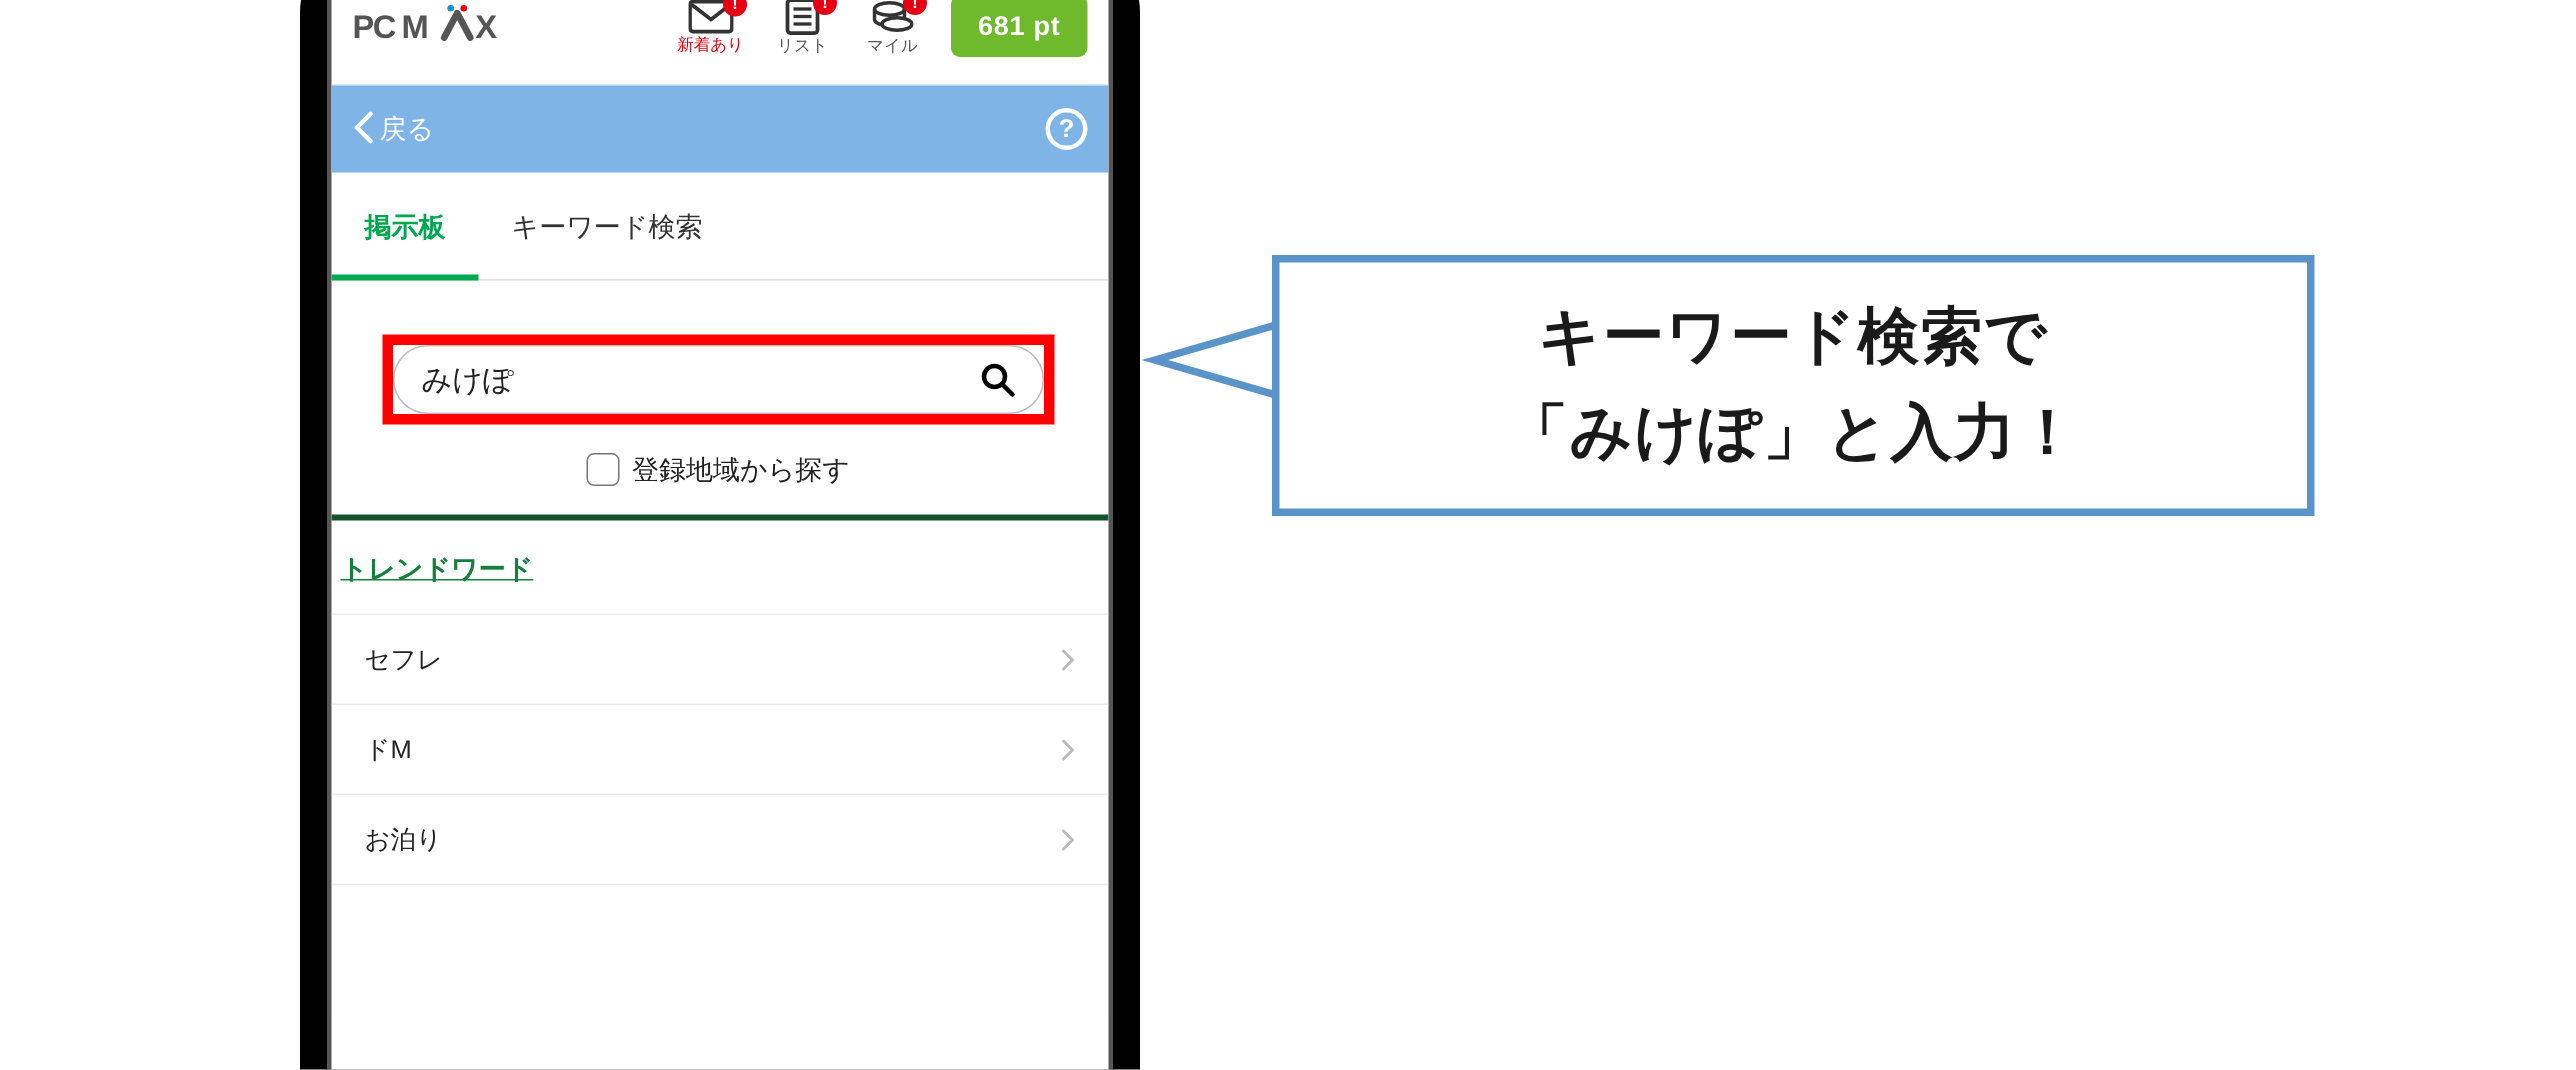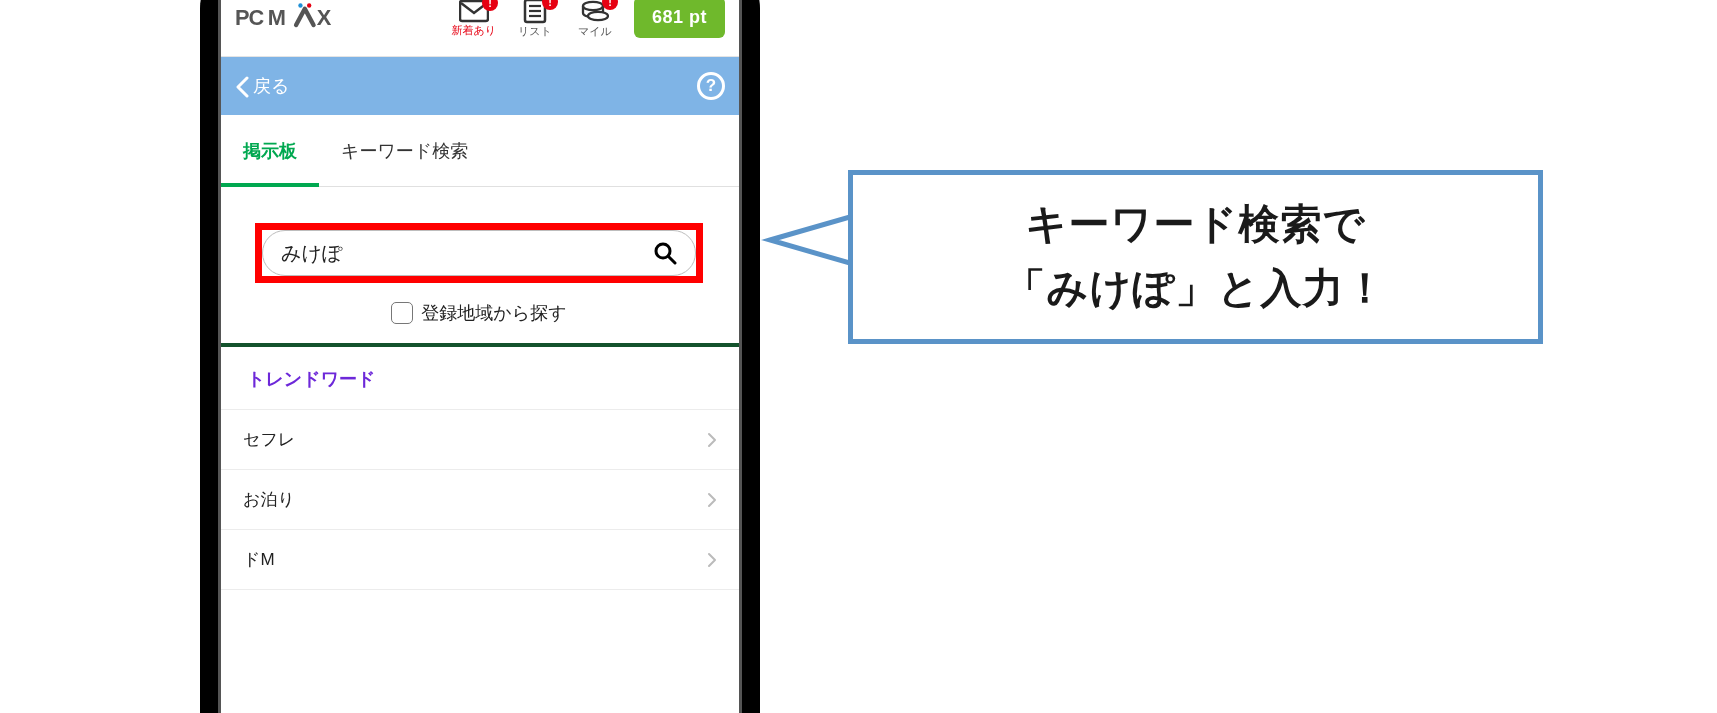--- a/index.html
+++ b/index.html
@@ -97,21 +97,21 @@
     background: #7fb4e6;
     color: #fff;
     height: 58px;
     display: flex;
     align-items: center;
     position: relative;
     padding: 0 14px;
   }
   .back-btn {
     display: flex;
-    align-items: flex-end;
+    align-items: flex-start;
     gap: 4px;
     color: #fff;
     font-size: 18px;
   }
   .back-btn svg { width: 14px; height: 22px; }
   .nav-title {
     position: absolute;
     left: 0; right: 0;
     text-align: center;
     font-size: 22px;
@@ -202,23 +202,24 @@
     width: 22px; height: 22px;
     border: 1.5px solid #777;
     border-radius: 5px;
     background: #fff;
   }
 
   
   .trend-header {
     font-size: 18px;
     font-weight: 700;
-    color: #6d28d9;
-    padding: 20px 22px 18px 26px;
+    color: #15803d;
+    padding: 20px 22px 18px 6px;
     border-bottom: 1px solid #ececec;
+    text-decoration: underline;
   }
   .trend-item {
     display: flex;
     align-items: center;
     justify-content: space-between;
     padding: 18px 22px;
     border-bottom: 1px solid #ececec;
     font-size: 17px;
     color: #222;
   }
@@ -341,27 +342,27 @@
 
       <div class="trend-header">トレンドワード</div>
 
       <div class="trend-item">
         <span>セフレ</span>
         <svg class="chev-right" viewBox="0 0 10 16">
           <path d="M2 2 L8 8 L2 14" fill="none" stroke="currentColor" stroke-width="2" stroke-linecap="round" stroke-linejoin="round"></path>
         </svg>
       </div>
       <div class="trend-item">
-        <span>お泊り</span>
+        <span>ドM</span>
         <svg class="chev-right" viewBox="0 0 10 16">
           <path d="M2 2 L8 8 L2 14" fill="none" stroke="currentColor" stroke-width="2" stroke-linecap="round" stroke-linejoin="round"></path>
         </svg>
       </div>
       <div class="trend-item">
-        <span>ドM</span>
+        <span>お泊り</span>
         <svg class="chev-right" viewBox="0 0 10 16">
           <path d="M2 2 L8 8 L2 14" fill="none" stroke="currentColor" stroke-width="2" stroke-linecap="round" stroke-linejoin="round"></path>
         </svg>
       </div>
 
     </div>
   </div>
 
   <div class="callout-tail">
     <svg viewBox="0 0 90 60">

